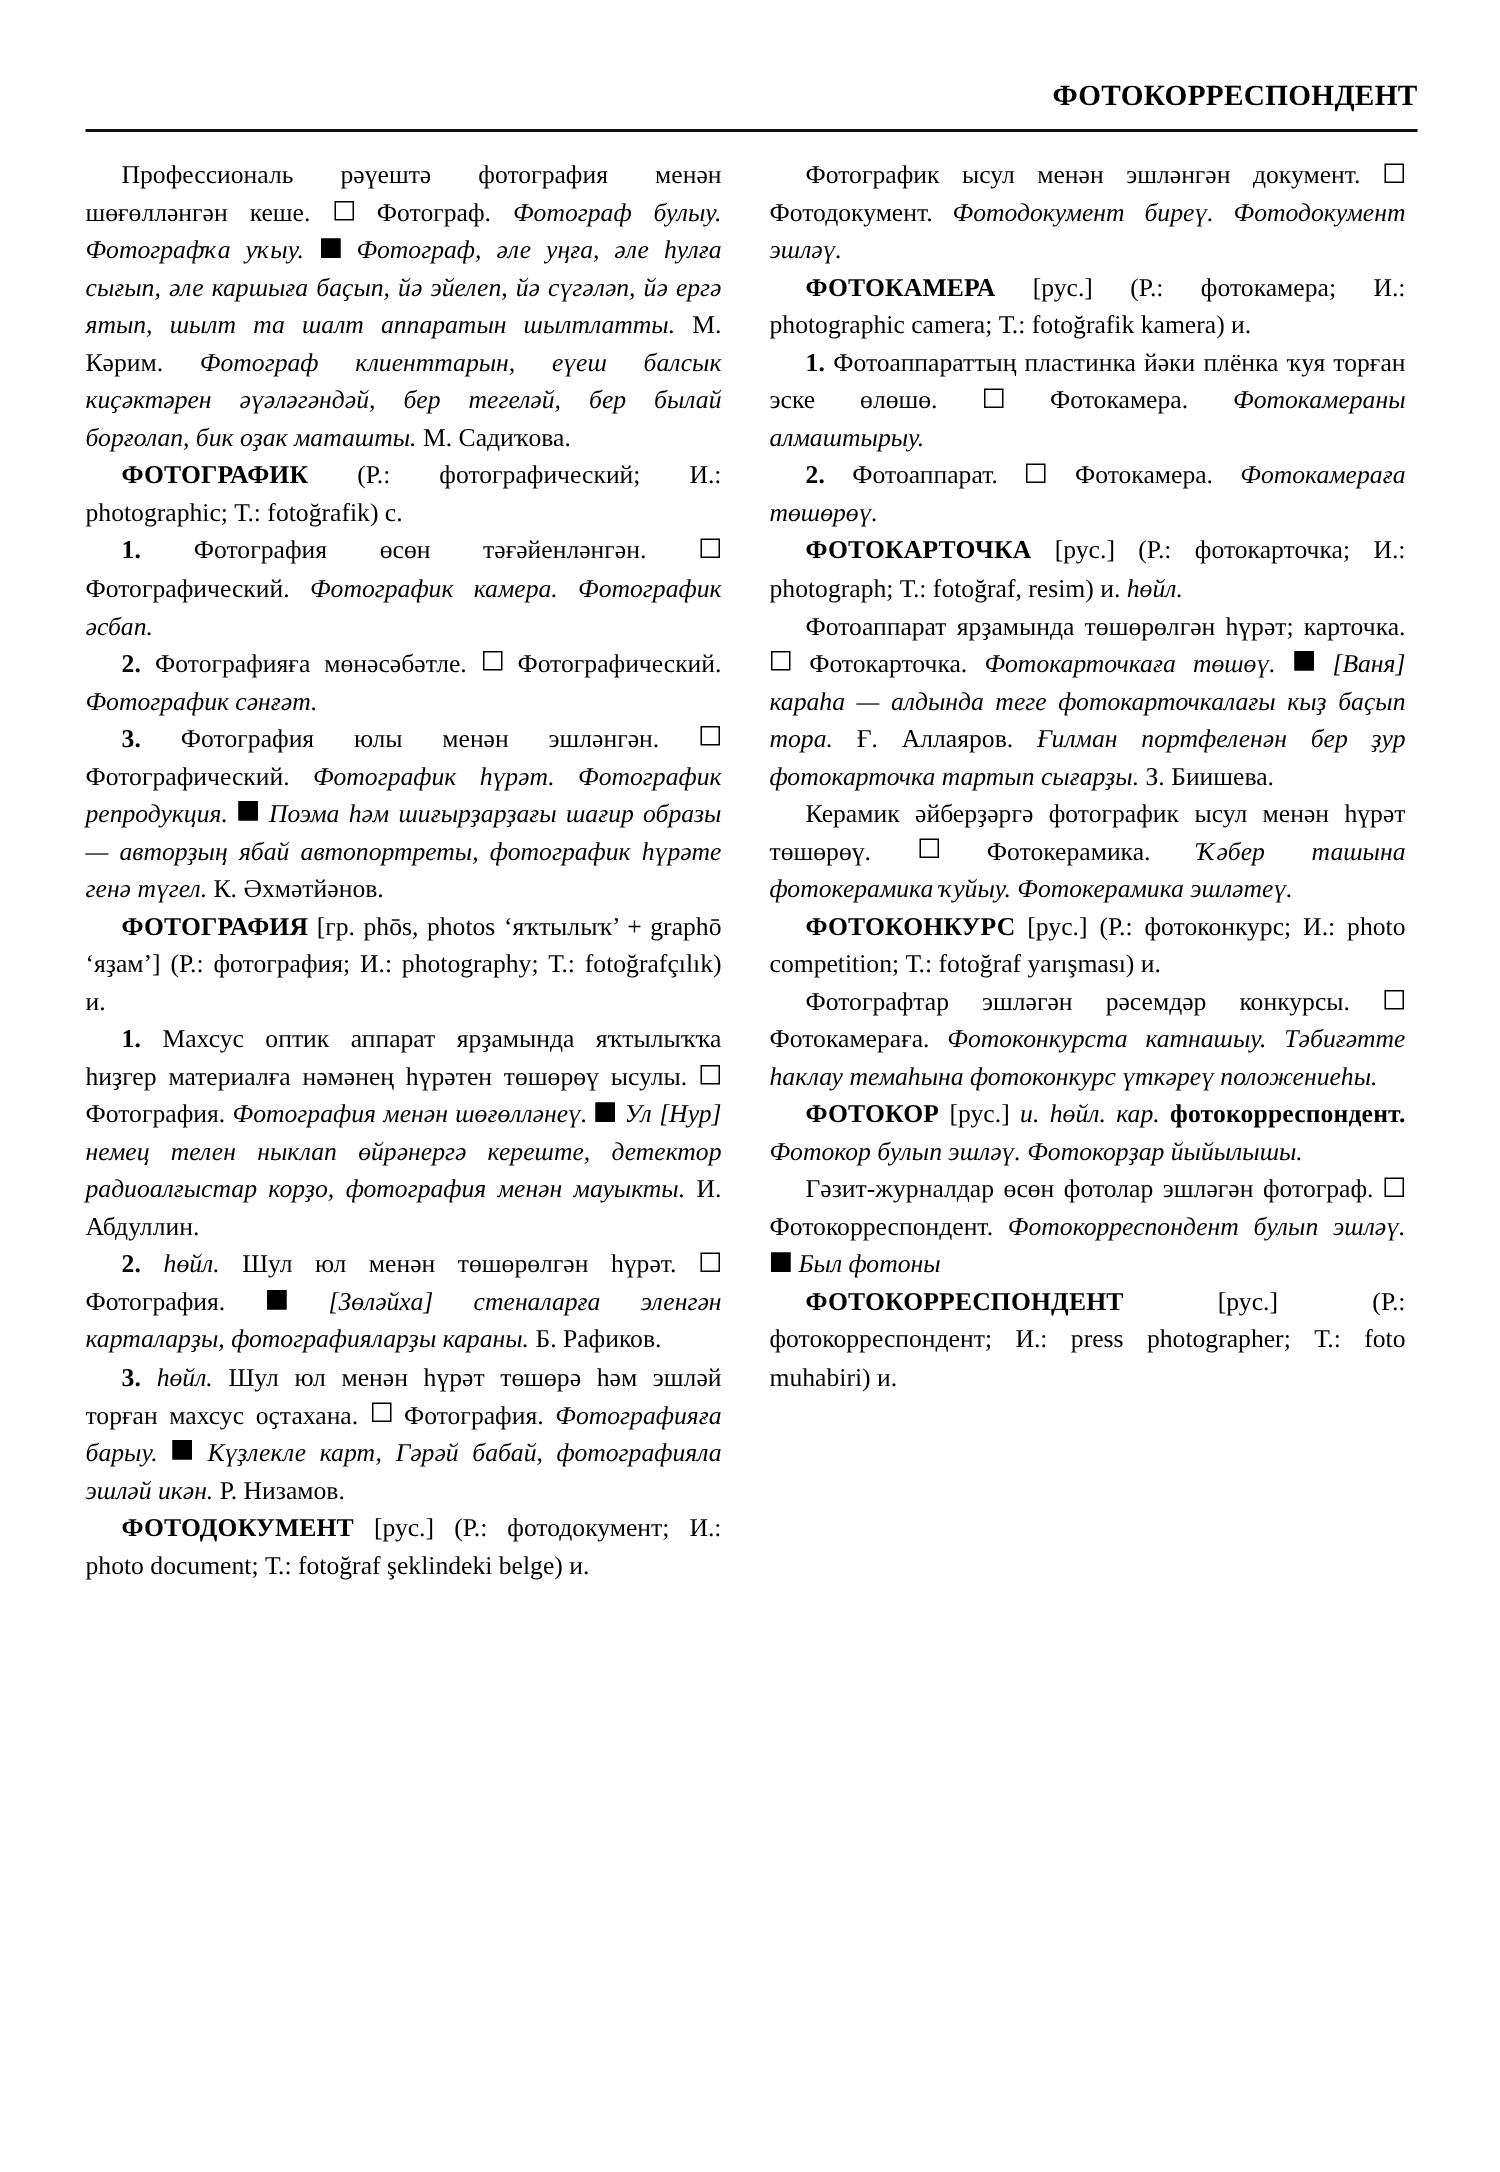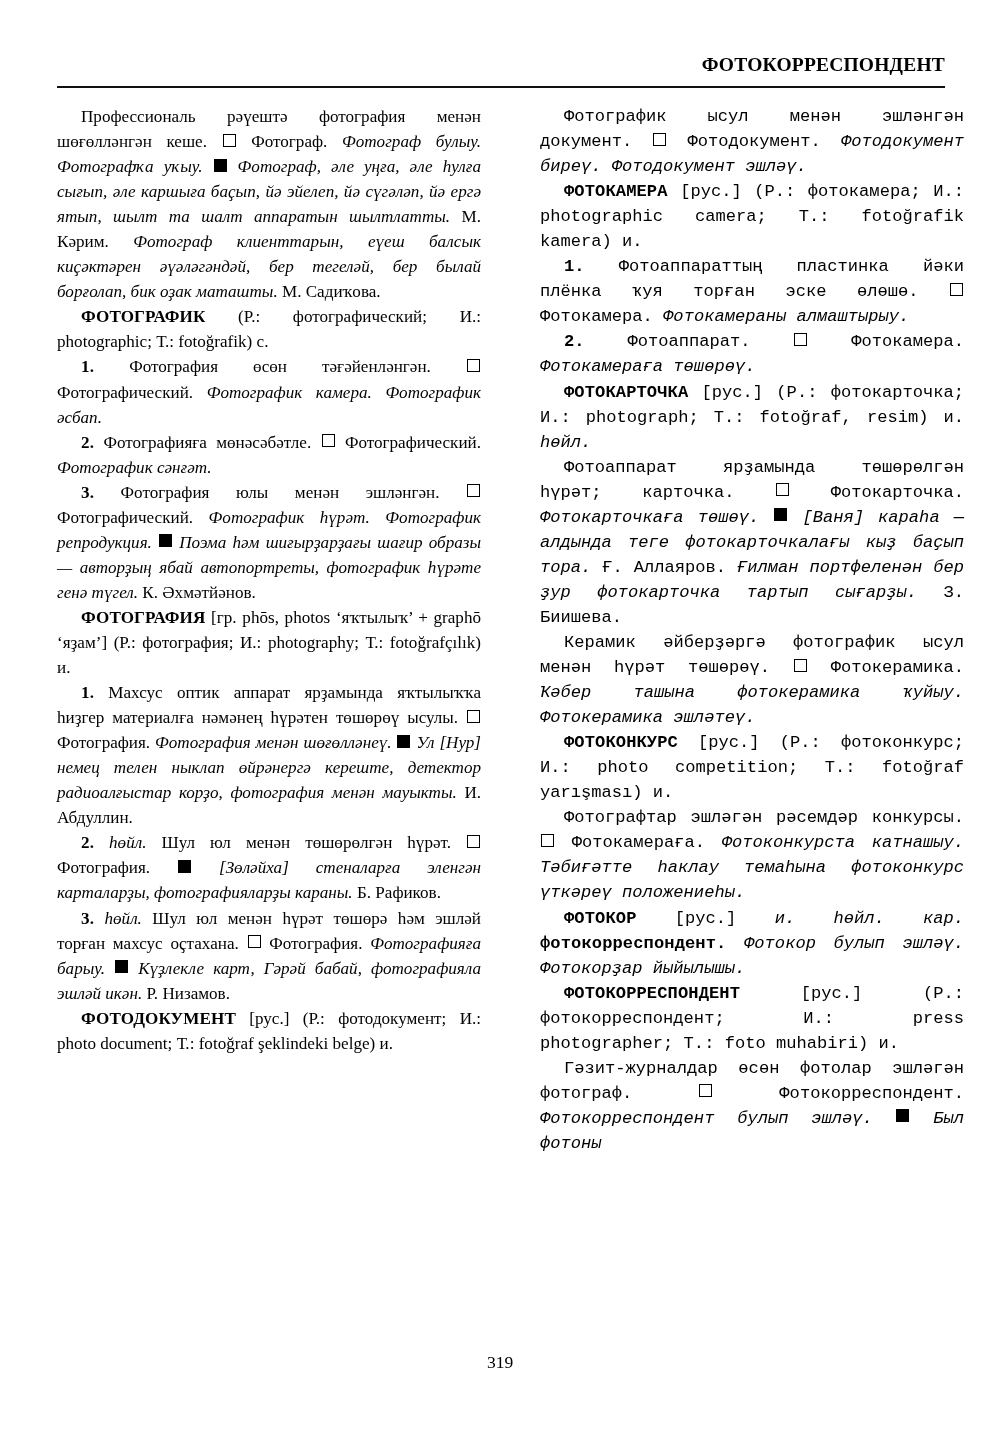--- a/index.html
+++ b/index.html
@@ -48,21 +48,21 @@
     top: 104px;
     width: 888px;
     height: 1200px;
   }
   .col {
     position: absolute;
     top: 0;
     width: 424px;
   }
   .col-left  { left: 0px; }
-  .col-right { left: 483px; font-family: Liberation Mono, monospace; }
+  .col-right { left: 456px; }
 
   .entry {
     font-size: 17.1px;
     line-height: 25.05px;
     text-align: justify;
     text-justify: inter-word;
     margin: 0 0 0 0;
     text-indent: 24px;
     hyphens: manual;
     word-spacing: 0px;
@@ -137,21 +137,20 @@
       <p class="entry"><span>Фотоаппарат ярҙамында төшөрөлгән һүрәт; карточка.</span> <span class="sq-open"></span> <span>Фотокарточка.</span> <span class="it">Фотокарточкаға төшөү.</span> <span class="sq-fill"></span> <span class="it">[Ваня] караһа — алдында теге фотокарточкалағы кыҙ баҫып тора.</span> <span class="rm">Ғ. Аллаяров.</span> <span class="it">Ғилман портфеленән бер ҙур фотокарточка тартып сығарҙы.</span> <span class="rm">З. Биишева.</span></p>
 
       <p class="entry"><span>Керамик әйберҙәргә фотографик ысул менән һүрәт төшөрөү.</span> <span class="sq-open"></span> <span>Фотокерамика.</span> <span class="it">Ҡәбер ташына фотокерамика ҡуйыу. Фотокерамика эшләтеү.</span></p>
 
       <p class="entry"><span class="hw">ФОТОКОНКУРС</span> <span class="rm">[рус.]</span> <span class="rm">(Р.: фотоконкурс; И.: photo competition; Т.: fotoğraf yarışması) и.</span></p>
       <p class="entry"><span>Фотографтар эшләгән рәсемдәр конкурсы.</span> <span class="sq-open"></span> <span>Фотокамераға.</span> <span class="it">Фотоконкурста катнашыу. Тәбиғәтте һаклау темаһына фотоконкурс үткәреү положениеһы.</span></p>
 
 
       <p class="entry"><span class="hw">ФОТОКОР</span> <span class="rm">[рус.]</span> <span class="it">и. һөйл. кар.</span> <span class="hw">фотокорреспондент.</span> <span class="it">Фотокор булып эшләү. Фотокорҙар йыйылышы.</span></p>
 
+      <p class="entry"><span>Гәзит-журналдар өсөн фотолар эшләгән фотограф.</span> <span class="sq-open"></span> <span>Фотокорреспондент.</span> <span class="it">Фотокорреспондент булып эшләү.</span> <span class="sq-fill"></span> <span class="it">Был фотоны</span></p>
       <p class="entry"><span class="hw">ФОТОКОРРЕСПОНДЕНТ</span> <span class="rm">[рус.]</span> <span class="rm">(Р.: фотокорреспондент; И.: press photographer; Т.: foto muhabiri) и.</span></p>
-      <p class="entry"><span>Гәзит-журналдар өсөн фотолар эшләгән фотограф.</span> <span class="sq-open"></span> <span>Фотокорреспондент.</span> <span class="it">Фотокорреспондент булып эшләү.</span> <span class="sq-fill"></span> <span class="it">Был фотоны</span></p>
 
     </div>
   </div>
 
-  <div class="folio">319</div>
 
 </div>
 
 </body></html>

